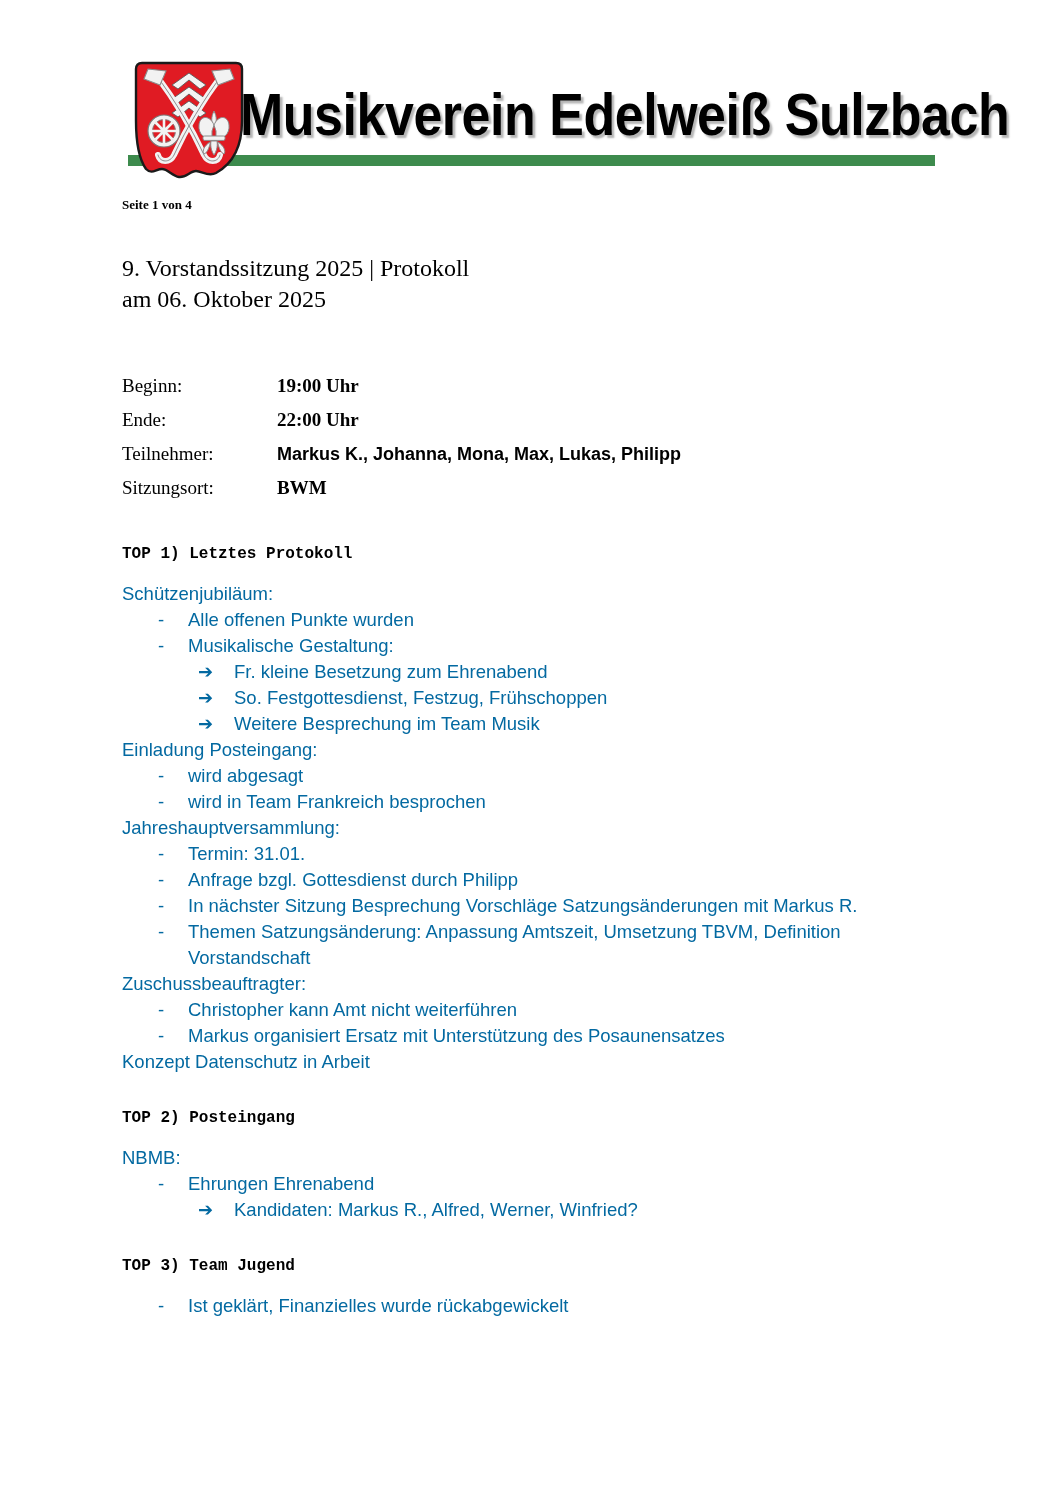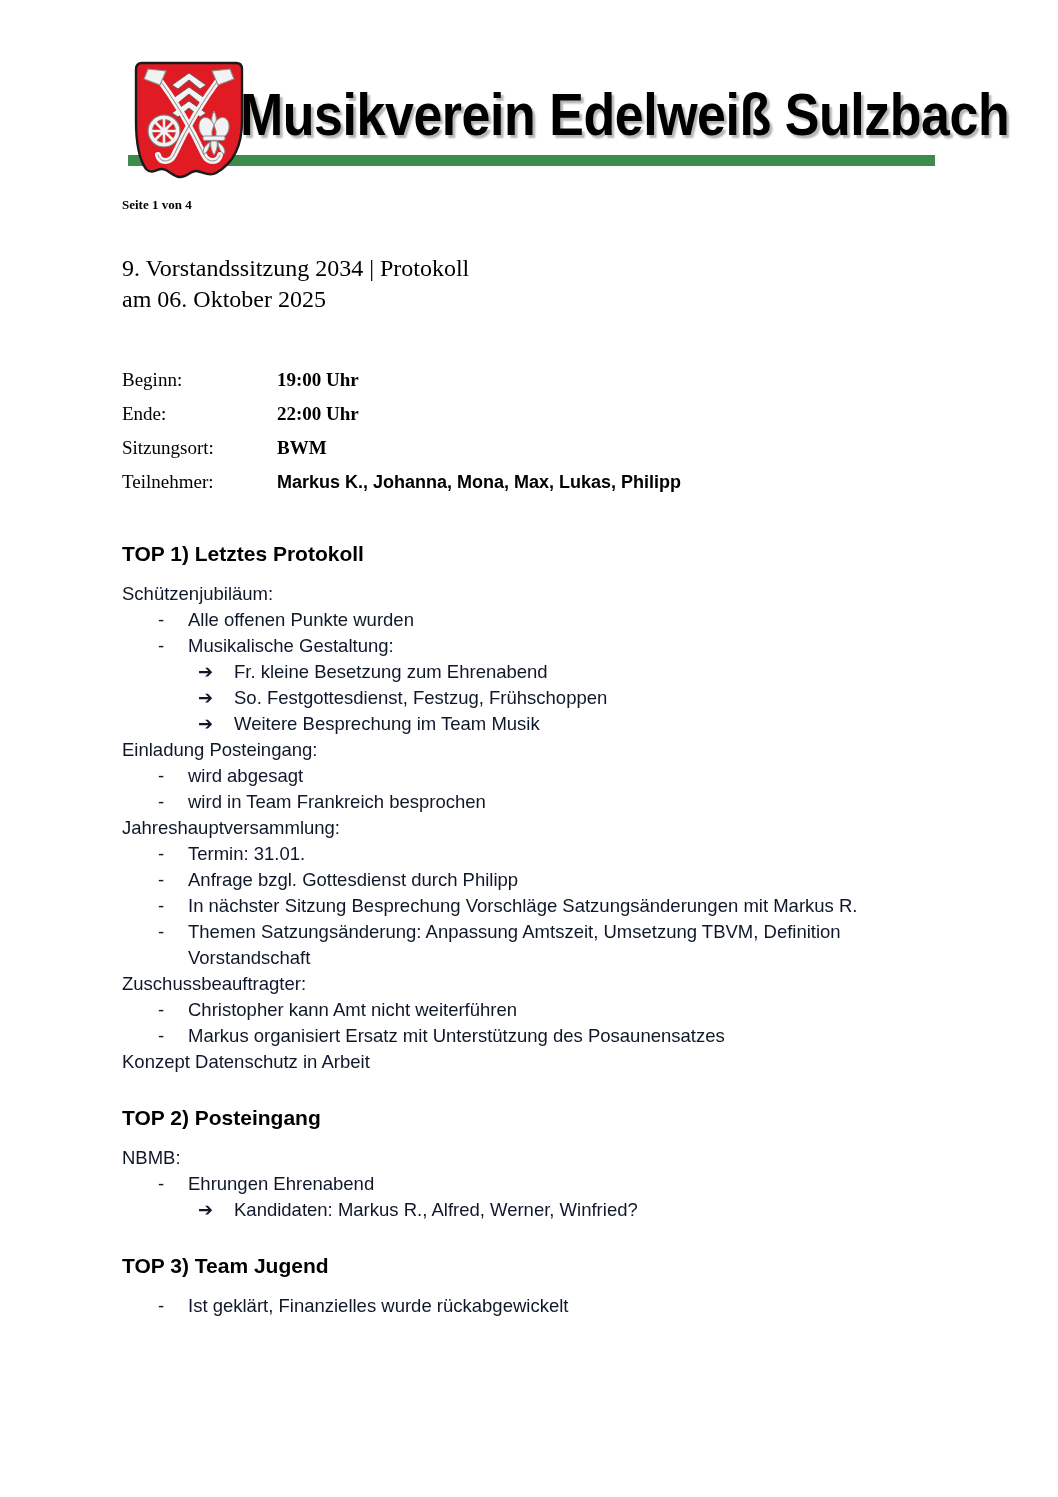--- a/index.html
+++ b/index.html
@@ -100,21 +100,21 @@
 
   
   .meta {
     position: absolute;
     left: 122px;
     top: 178px;
     width: 760px;
   }
   .meta-row {
     display: flex;
-    align-items: center;
+    align-items: flex-end;
     height: 34px;
   }
   .meta-label {
     font-family: "Liberation Serif", serif;
     font-size: 19px;
     line-height: 22px;
     width: 155px;
     flex: 0 0 155px;
     white-space: nowrap;
   }
@@ -132,36 +132,36 @@
 
   
   .flow {
     position: absolute;
     left: 122px;
     top: 355px;
     width: 820px;
   }
 
   h2.top-heading {
-    font-family: Liberation Sans, sans-serif;
-    font-weight: bold;
-    font-size: 21px;
+    font-family: Liberation Mono, monospace;
+    font-weight: bold;
+    font-size: 16px;
     line-height: 28px;
     margin: 0;
     padding: 0;
     white-space: nowrap;
   }
   .sec-gap-before { height: 29px; }
   .sec-gap-after  { height: 13px; }
 
   .line {
     font-family: "Liberation Sans", sans-serif;
     font-size: 18.5px;
     line-height: 26px;
-    color: #0f172a;
+    color: #0369a1;
     position: relative;
   }
 
   .line.lvl0 { padding-left: 0; }
 
   .line.lvl1 {
     padding-left: 66px;
   }
   .line.lvl1 .marker {
     position: absolute;
@@ -270,40 +270,40 @@
     </div>
 
     <div class="header-title">Musikverein Edelweiß Sulzbach</div>
   </div>
 
   <div class="content">
 
     <div class="page-number">Seite 1 von 4</div>
 
     <div class="doc-title">
-      <div>9. Vorstandssitzung 2034 | Protokoll</div>
+      <div>9. Vorstandssitzung 2025 | Protokoll</div>
       <div>am 06. Oktober 2025</div>
     </div>
 
     <div class="meta">
         <div class="meta-row">
           <div class="meta-label">Beginn:</div>
           <div class="meta-value">19:00 Uhr</div>
         </div>
         <div class="meta-row">
           <div class="meta-label">Ende:</div>
           <div class="meta-value">22:00 Uhr</div>
         </div>
         <div class="meta-row">
+          <div class="meta-label">Teilnehmer:</div>
+          <div class="meta-value sans">Markus K., Johanna, Mona, Max, Lukas, Philipp</div>
+        </div>
+        <div class="meta-row">
           <div class="meta-label">Sitzungsort:</div>
           <div class="meta-value">BWM</div>
-        </div>
-        <div class="meta-row">
-          <div class="meta-label">Teilnehmer:</div>
-          <div class="meta-value sans">Markus K., Johanna, Mona, Max, Lukas, Philipp</div>
         </div>
       </div>
 
     <div class="flow">
         <h2 class="top-heading">TOP 1) Letztes Protokoll</h2>
         <div class="sec-gap-after"></div>
         <div class="line lvl0">
           <span class="txt">Schützenjubiläum:</span>
         </div>
         <div class="line lvl1">

